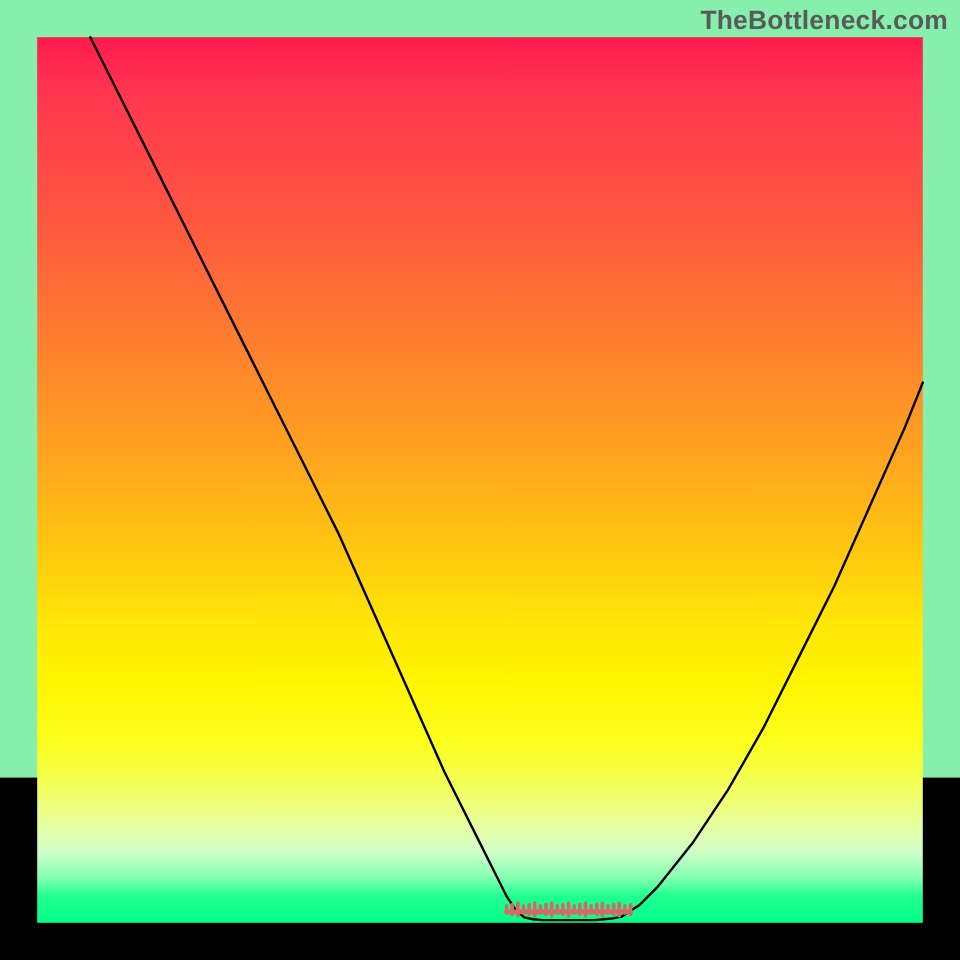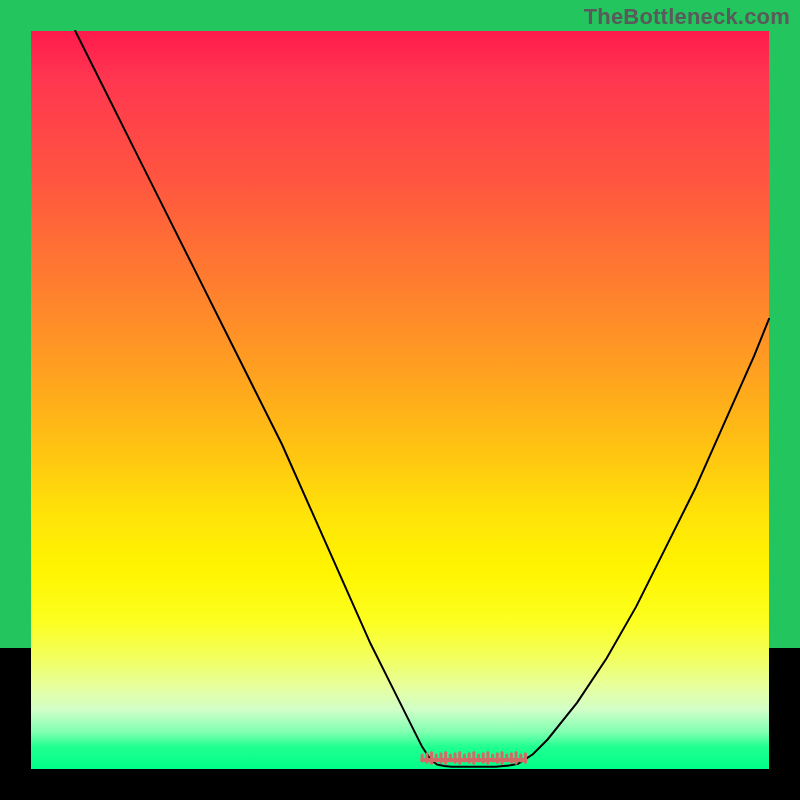--- a/index.html
+++ b/index.html
@@ -7,21 +7,21 @@
     padding: 0;
     width: 800px;
     height: 800px;
     background: #000;
     overflow: hidden;
   }
   .frame {
     position: relative;
     width: 800px;
     height: 648px;
-    background: #22c55e;
+    background: #86efac;
   }
   .plot-area {
     position: absolute;
     left: 31px;
     top: 31px;
     width: 738px;
     height: 738px;
     background: linear-gradient(to bottom,
       #ff1a4d 0%,
       #ff3550 6%,

